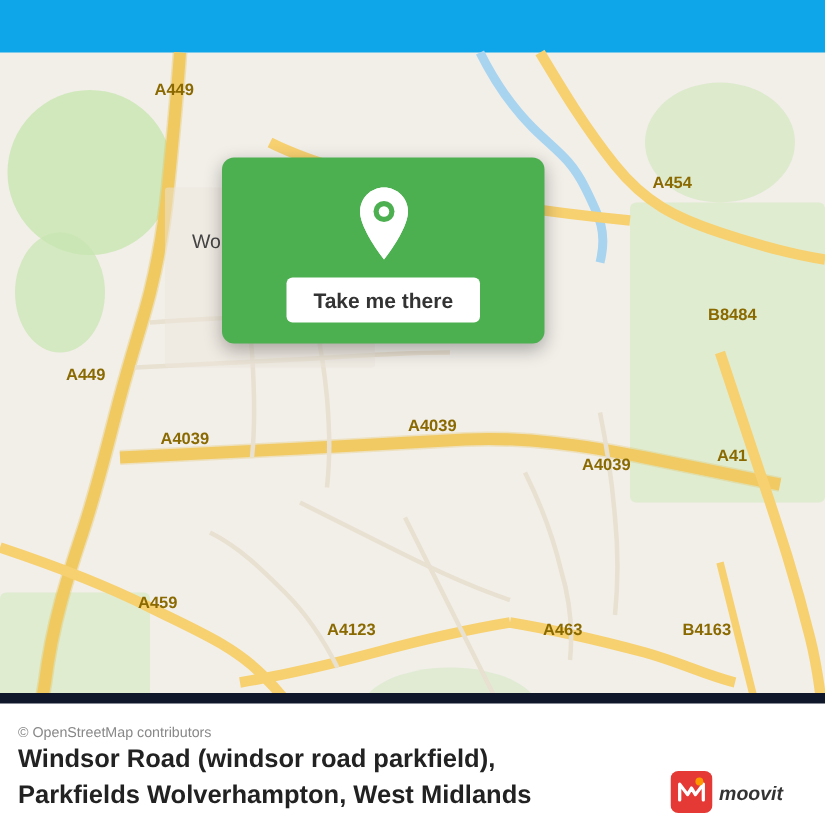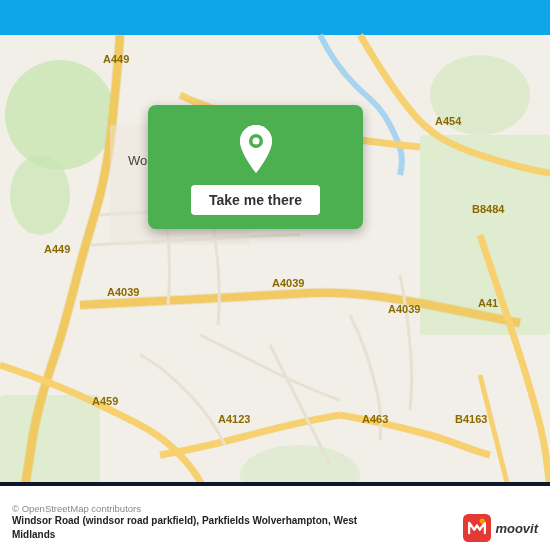--- a/index.html
+++ b/index.html
@@ -59,34 +59,34 @@
       white-space: nowrap;
     }
 
     
     #info-bar {
       position: absolute;
       bottom: 0;
       left: 0;
       right: 0;
       background: white;
-      padding: 10px 12px 8px 12px;
+      padding: 10px 28px 8px 12px;
       display: flex;
       justify-content: space-between;
       align-items: flex-end;
-      border-top: 4px solid #0f172a;
+      border-top: 7px solid #0f172a;
       min-height: 68px;
     }
 
     #location-text-block {
       flex: 1;
     }
 
     #location-name {
-      font-size: 10px;
+      font-size: 17px;
       font-weight: 600;
       color: #222;
       line-height: 1.4;
       max-width: 370px;
     }
 
     #copyright-text {
       font-size: 9.5px;
       color: #888;
       margin-top: 4px;

